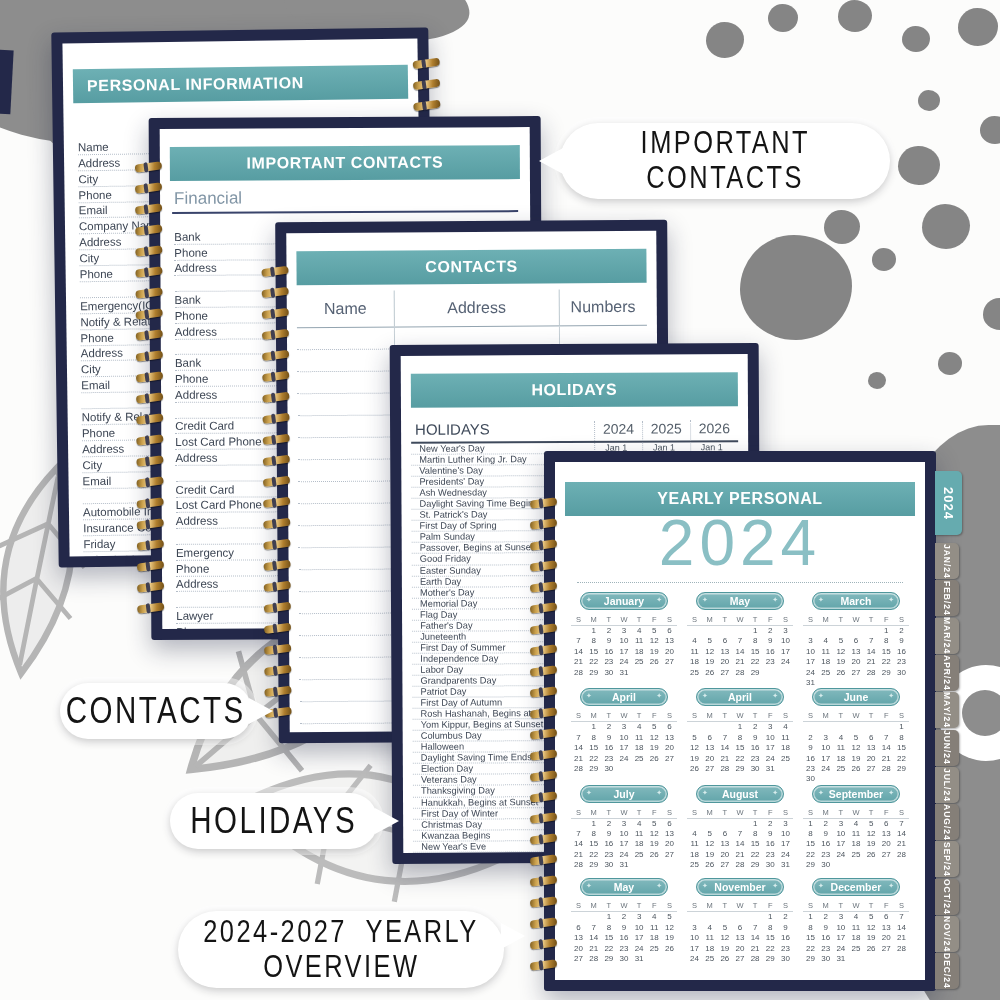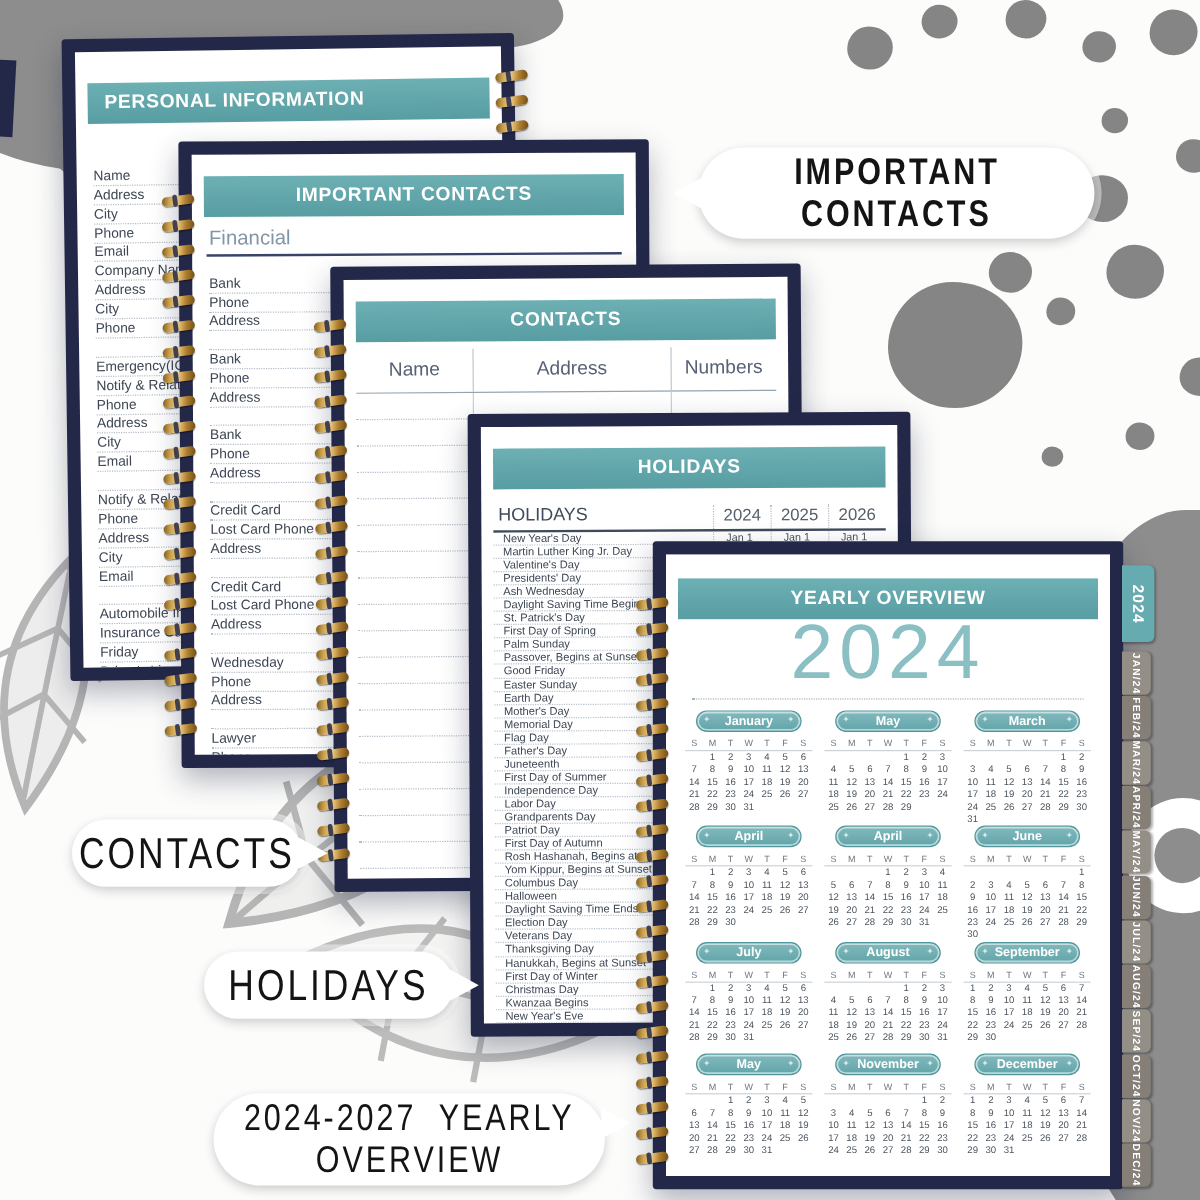--- a/index.html
+++ b/index.html
@@ -331,21 +331,21 @@
           <div class="f-row">
             <span>Lost Card Phone</span>
           </div>
           <div class="f-row">
             <span>Address</span>
           </div>
           <div class="f-row">
             <span></span>
           </div>
           <div class="f-row">
-            <span>Wednesday</span>
+            <span>Emergency</span>
           </div>
           <div class="f-row">
             <span>Phone</span>
           </div>
           <div class="f-row">
             <span>Address</span>
           </div>
           <div class="f-row">
             <span></span>
           </div>
@@ -746,21 +746,21 @@
             <div class="h-date"></div>
             <div class="h-date"></div>
           </div>
         </div>
     </div>
   </div>
 
   <div class="page" id="page5" style="left:544px;top:451px;width:392px;height:540px;z-index:50;">
     <div class="sheet">
       <div class="band" style="margin-top:20px;">
-        <span>YEARLY OVERVIEW</span>
+        <span>YEARLY PERSONAL</span>
       </div>
       <div id="big-year">2024</div>
       <div id="p5-divider"></div>
       <div id="months-grid">
           <div class="month">
             <div class="mpill">
               <span class="dia l">✦</span>
               <span>January</span>
               <span class="dia r">✦</span>
             </div>
@@ -1471,21 +1471,21 @@
         </div>
         <div class="tab mtab" style="right: -23px; top: 465px; background: rgb(147, 142, 134);">
           <span>NOV/24</span>
         </div>
         <div class="tab mtab" style="right: -23px; top: 502.3px; background: rgb(133, 127, 120);">
           <span>DEC/24</span>
         </div>
       </div>
   </div>
 
-  <div class="callout two" style="left:582px;top:123px;width:330px;height:76px;font-weight:bold;">
+  <div class="callout two" style="left:560px;top:123px;width:330px;height:76px;">
     <span class="cl-line">IMPORTANT</span>
     <span class="cl-line">CONTACTS</span>
     <span class="pt pt-left"></span>
   </div>
   <div class="callout one" style="left:60px;top:683px;width:192px;height:56px;">
     <span class="cl-line">CONTACTS</span>
 
     <span class="pt pt-right"></span>
   </div>
   <div class="callout one" style="left:170px;top:793px;width:208px;height:56px;">

